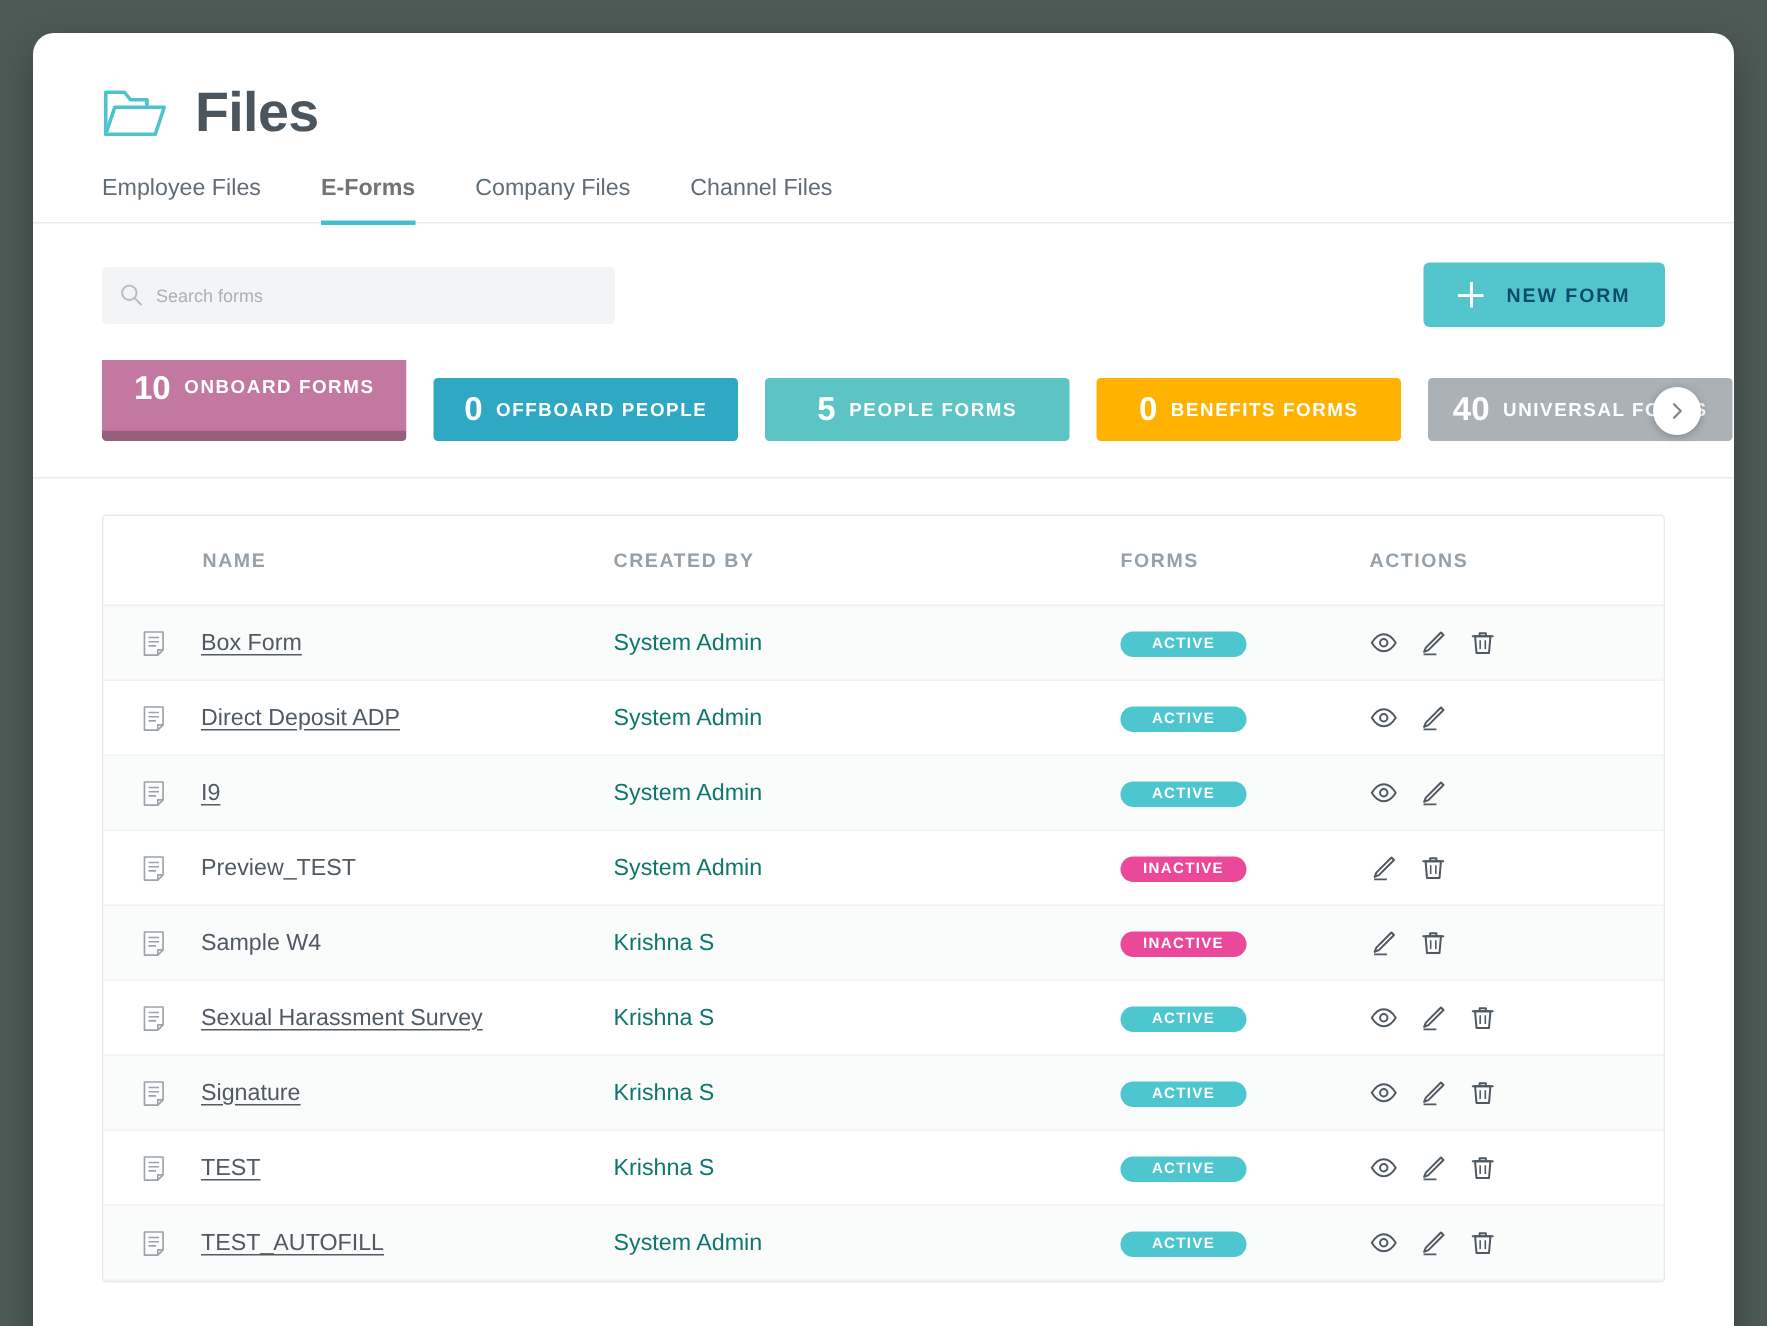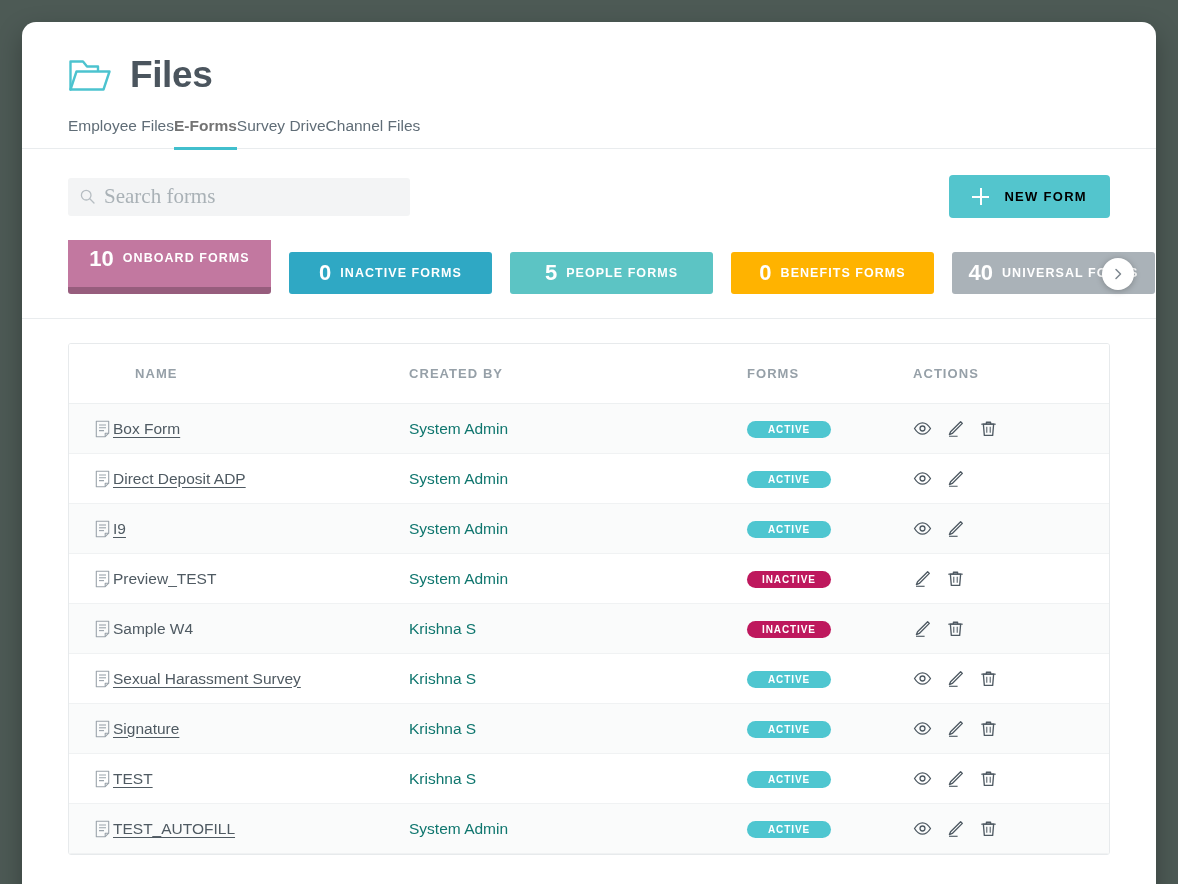--- a/index.html
+++ b/index.html
@@ -52,20 +52,21 @@
     font-weight: bold;
     color: #4b555e;
     letter-spacing: -0.4px;
     line-height: 1;
   }
 
   
   #tab-bar {
     display: flex;
     align-items: flex-end;
+    gap: 40px;
     margin-top: 24px;
     padding: 0 46px;
     border-bottom: 1px solid #e9ecee;
     position: relative;
     z-index: 2;
   }
 
   .tab {
     font-size: 15.5px;
     color: #606d77;
@@ -101,33 +102,33 @@
     padding: 0 12px;
     gap: 9px;
   }
 
   #search-icon { width: 15px; height: 15px; flex: none; }
 
   #search-input {
     border: none;
     outline: none;
     background: transparent;
-    font-family: Liberation Serif, serif;
-    font-size: 21px;
+    font-family: Liberation Sans, sans-serif;
+    font-size: 12px;
     color: #a21caf;
     width: 100%;
   }
   #search-input::placeholder { color: #a9b1b6; }
 
   #new-form-button {
     display: flex;
     align-items: center;
     gap: 15px;
     background: #53c5cd;
-    color: #000000;
+    color: #0c4a6e;
     border: none;
     border-radius: 4px;
     height: 43px;
     padding: 4px 23px;
     font-family: inherit;
     font-size: 13px;
     font-weight: bold;
     letter-spacing: 1.3px;
     cursor: pointer;
   }
@@ -240,21 +241,21 @@
 
   tbody tr { height: 50px; border-bottom: 1px solid #f0f2f3; }
   tbody tr:nth-child(odd)  { background: #fafbfb; }
   tbody tr:nth-child(even) { background: #ffffff; }
 
   td { padding: 0; vertical-align: middle; }
 
   .name-cell {
     display: flex;
     align-items: center;
-    gap: 3px;
+    gap: 24px;
     padding-left: 26px;
   }
 
   .doc-icon { width: 15px; height: 18px; flex: none; }
 
   .form-name {
     font-size: 15.5px;
     color: #4f5a62;
     white-space: nowrap;
   }
@@ -273,21 +274,21 @@
     min-width: 84px;
     height: 17px;
     border-radius: 9px;
     color: #ffffff;
     font-size: 10px;
     font-weight: bold;
     letter-spacing: 0.9px;
     padding: 0 10px;
   }
   .badge.active   { background: #4ec6d0; }
-  .badge.inactive { background: #be185d; }
+  .badge.inactive { background: #ec4899; }
 
   .actions {
     display: flex;
     align-items: center;
     gap: 14px;
   }
   .action-icon { width: 19px; height: 19px; cursor: pointer; flex: none; }
 </style>
 </head>
 <body>
@@ -300,21 +301,21 @@
         <path d="M2.5 32.5 L2.5 4.5 L15 4.5 L19 9.5 L30 9.5 L30 13.5" fill="none" stroke="#4cc3cf" stroke-width="2.4" stroke-linecap="round" stroke-linejoin="round"></path>
         <path d="M2.5 32.5 L8.5 14.5 L41.5 14.5 L35.5 32.5 Z" fill="none" stroke="#4cc3cf" stroke-width="2.4" stroke-linecap="round" stroke-linejoin="round"></path>
       </svg>
       <div id="page-title">Files</div>
     </div>
   </div>
 
   <div id="tab-bar">
     <div class="tab">Employee Files</div>
     <div class="tab active">E-Forms</div>
-    <div class="tab">Survey Drive</div>
+    <div class="tab">Company Files</div>
     <div class="tab">Channel Files</div>
   </div>
 
   <div id="action-bar">
     <div id="search-box">
       <svg id="search-icon" viewBox="0 0 15 15">
         <circle cx="6.2" cy="6.2" r="4.8" fill="none" stroke="#b6bdc2" stroke-width="1.3"></circle>
         <line x1="9.8" y1="9.8" x2="14" y2="14" stroke="#b6bdc2" stroke-width="1.3" stroke-linecap="round"></line>
       </svg>
       <input id="search-input" type="text" placeholder="Search forms" style="">
@@ -329,21 +330,21 @@
   <div id="chips-region">
     <div id="chips-strip">
 
       <div class="chip selected" style="background:#c278a0">
         <span class="count">10</span>
         <span class="label">ONBOARD FORMS</span>
       </div>
 
       <div class="chip" style="background:#2fa8c4">
         <span class="count">0</span>
-        <span class="label">INACTIVE FORMS</span>
+        <span class="label">OFFBOARD PEOPLE</span>
       </div>
 
       <div class="chip" style="background:#5cc4c4">
         <span class="count">5</span>
         <span class="label">PEOPLE FORMS</span>
       </div>
 
       <div class="chip" style="background:#ffb300">
         <span class="count">0</span>
         <span class="label">BENEFITS FORMS</span>

